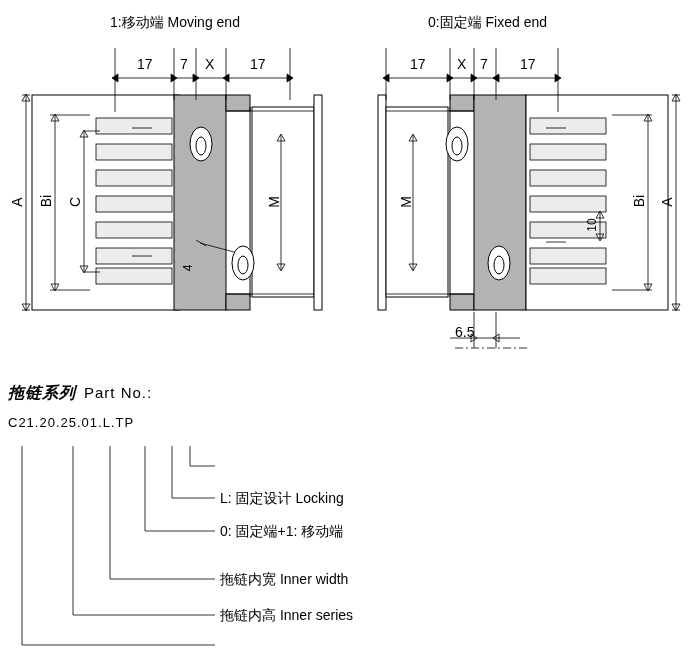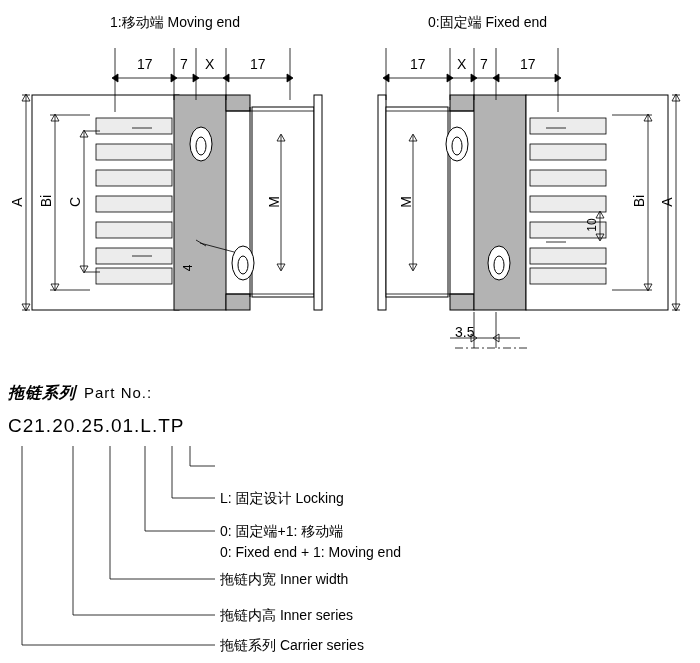--- a/index.html
+++ b/index.html
@@ -12,21 +12,21 @@
   .lbl{position:absolute;white-space:nowrap;font-size:14px;line-height:1;}
   .lbl.small{font-size:12px;}
   .lbl.vert{transform-origin:center center;}
   svg{position:absolute;left:0;top:0;width:700px;height:663px;overflow:visible;}
   .ln{stroke:#000;stroke-width:1;fill:none;}
   .thin{stroke:#000;stroke-width:0.8;fill:none;}
   .dash{stroke:#000;stroke-width:0.8;fill:none;stroke-dasharray:8 3 2 3;}
   .fillgrey{fill:#b3b3b3;stroke:#000;stroke-width:1;}
   .fillwhite{fill:#ffffff;stroke:#000;stroke-width:1;}
   .fillvlight{fill:#ececec;stroke:#000;stroke-width:0.8;}
-  .partno{position:absolute;font-size:19px;letter-spacing:1px;}
+  .partno{position:absolute;font-size:13px;letter-spacing:1px;}
   .hdr{position:absolute;font-size:14px;}
   .title-cn{font-style:italic;font-weight:bold;}
 </style>
 </head>
 <body>
 
 <div class="stage">
 
   <div class="hdr" style="left:110px;top:14px;">1:移动端 Moving end</div>
   <div class="hdr" style="left:400px;top:14px;margin-left:28px;">0:固定端 Fixed end</div>
@@ -200,26 +200,24 @@
   <div class="lbl vert" style="left:12px;top:195px;transform:rotate(-90deg);">A</div>
   <div class="lbl vert" style="left:40px;top:194px;transform:rotate(-90deg);">Bi</div>
   <div class="lbl vert" style="left:70px;top:195px;transform:rotate(-90deg);">C</div>
   <div class="lbl vert" style="left:268px;top:195px;transform:rotate(-90deg);">M</div>
   <div class="lbl vert" style="left:400px;top:195px;transform:rotate(-90deg);">M</div>
   <div class="lbl vert" style="left:633px;top:194px;transform:rotate(-90deg);">Bi</div>
   <div class="lbl vert" style="left:662px;top:195px;transform:rotate(-90deg);">A</div>
   <div class="lbl vert small" style="left:585px;top:219px;transform:rotate(-90deg);">10</div>
   <div class="lbl vert small" style="left:185px;top:262px;transform:rotate(-90deg);">4</div>
 
-  <div class="lbl" style="left:455px;top:325px;">3.5</div>
+  <div class="lbl" style="left:455px;top:325px;">6.5</div>
 
   <div class="partno title-cn" style="left:8px;top:383px;font-size:16px;">拖链系列</div>
   <div class="partno" style="left:84px;top:384px;font-size:15px;">Part No.:</div>
   <div class="partno" style="left:8px;top:415px;">C21.20.25.01.L.TP</div>
 
   <div class="lbl" style="left:220px;top:491px;">L: 固定设计 Locking</div>
   <div class="lbl" style="left:220px;top:524px;">0: 固定端+1: 移动端</div>
-  <div class="lbl" style="left:220px;top:545px;">0: Fixed end + 1: Moving end</div>
   <div class="lbl" style="left:220px;top:572px;text-align:right;">拖链内宽 Inner width</div>
   <div class="lbl" style="left:220px;top:608px;">拖链内高 Inner series</div>
-  <div class="lbl" style="left:220px;top:638px;">拖链系列 Carrier series</div>
 
 </div>
 
 </body></html>

